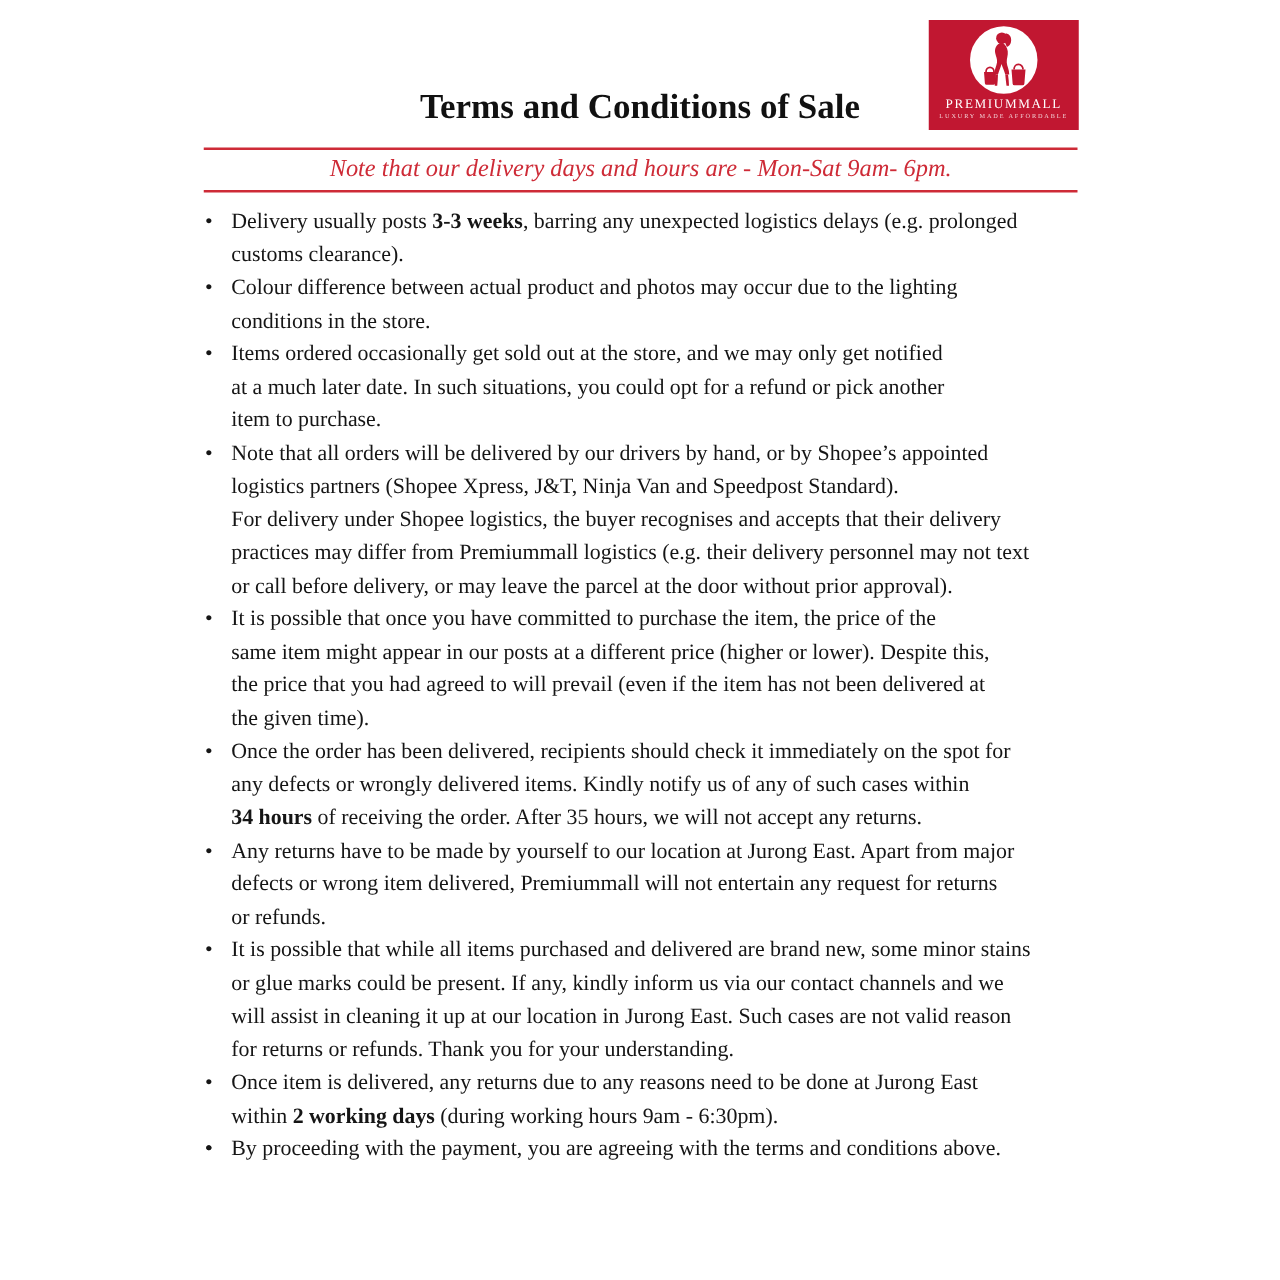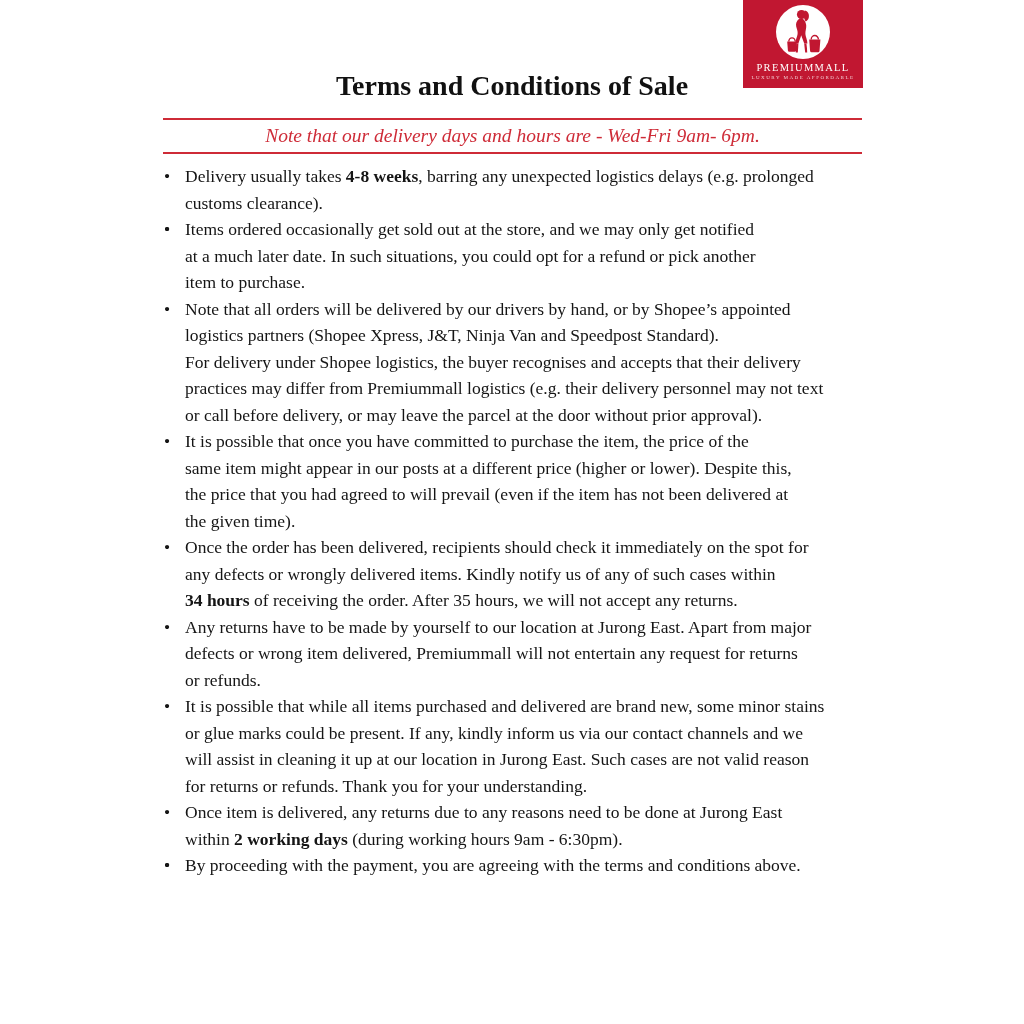--- a/index.html
+++ b/index.html
@@ -12,21 +12,21 @@
   .page{
     position:relative;
     width:1024px;height:1024px;
     background:#fff;
     font-family:"Liberation Serif","DejaVu Serif",serif;
     color:var(--ink);
     overflow:hidden;
   }
   
   .logo{
-    position:absolute;top:0;right:161px;
+    position:absolute;top:16px;right:161px;
     width:120px;height:88px;
     background:var(--brand-red);
     display:flex;flex-direction:column;align-items:center;
   }
   .logo svg{display:block;margin-top:3px;}
   .logo-mark{fill:var(--brand-red);}
   .logo-mark-stroke{stroke:var(--brand-red);fill:none;}
   .brand-name{
     color:#fff;font-size:10.5px;letter-spacing:1.3px;
     line-height:11px;margin-top:1px;white-space:nowrap;
@@ -108,27 +108,28 @@
       <path class="logo-mark-stroke" d="M37.2,36.5 a3.6,4 0 0 1 7.2,0" stroke-width="1.4"></path>
       <path class="logo-mark" d="M35.2,36.5 h11.2 l-0.9,11.4 a1.5,1.5 0 0 1 -1.5,1.3 h-6.4 a1.5,1.5 0 0 1 -1.5,-1.3 Z"></path>
     </svg>
     <div class="brand-name">PREMIUMMALL</div>
     <div class="brand-tagline">LUXURY MADE AFFORDABLE</div>
   </div>
 
   <h1 class="title">Terms and Conditions of Sale</h1>
 
   <div class="notice">
-    <span>Note that our delivery days and hours are - Wed-Fri 9am- 6pm.</span>
+    <span>Note that our delivery days and hours are - Mon-Sat 9am- 6pm.</span>
   </div>
 
   <ul class="terms">
-      <li class="term"><span class="bullet">•</span><span class="term-text"><span>Delivery usually takes </span><strong>4-8 weeks</strong><span>, barring any unexpected logistics delays (e.g. prolonged
+      <li class="term"><span class="bullet">•</span><span class="term-text"><span>Delivery usually posts </span><strong>3-3 weeks</strong><span>, barring any unexpected logistics delays (e.g. prolonged
 customs clearance).</span></span></li>
-      <li class="term"><span class="bullet">•</span></li>
+      <li class="term"><span class="bullet">•</span><span class="term-text"><span>Colour difference between actual product and photos may occur due to the lighting
+conditions in the store.</span></span></li>
       <li class="term"><span class="bullet">•</span><span class="term-text"><span>Items ordered occasionally get sold out at the store, and we may only get notified
 at a much later date. In such situations, you could opt for a refund or pick another
 item to purchase.</span></span></li>
       <li class="term"><span class="bullet">•</span><span class="term-text"><span>Note that all orders will be delivered by our drivers by hand, or by Shopee’s appointed
 logistics partners (Shopee Xpress, J&amp;T, Ninja Van and Speedpost Standard).
 For delivery under Shopee logistics, the buyer recognises and accepts that their delivery
 practices may differ from Premiummall logistics (e.g. their delivery personnel may not text
 or call before delivery, or may leave the parcel at the door without prior approval).</span></span></li>
       <li class="term"><span class="bullet">•</span><span class="term-text"><span>It is possible that once you have committed to purchase the item, the price of the
 same item might appear in our posts at a different price (higher or lower). Despite this,

